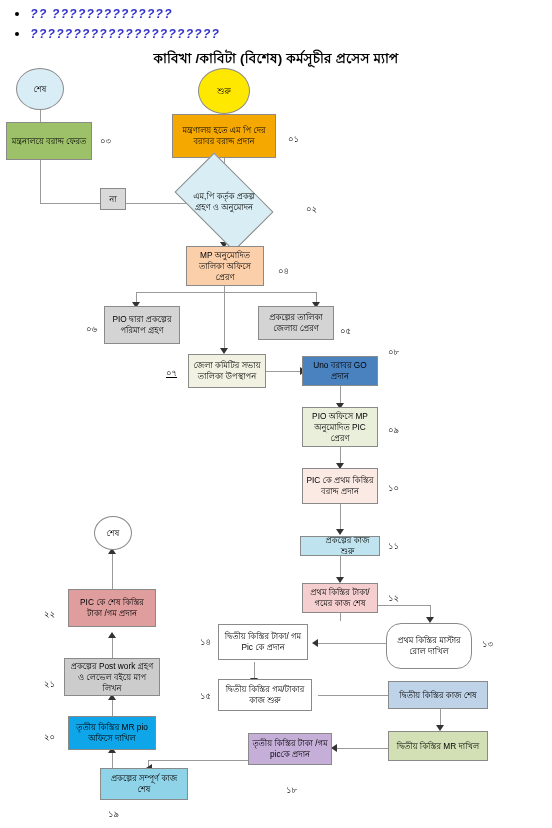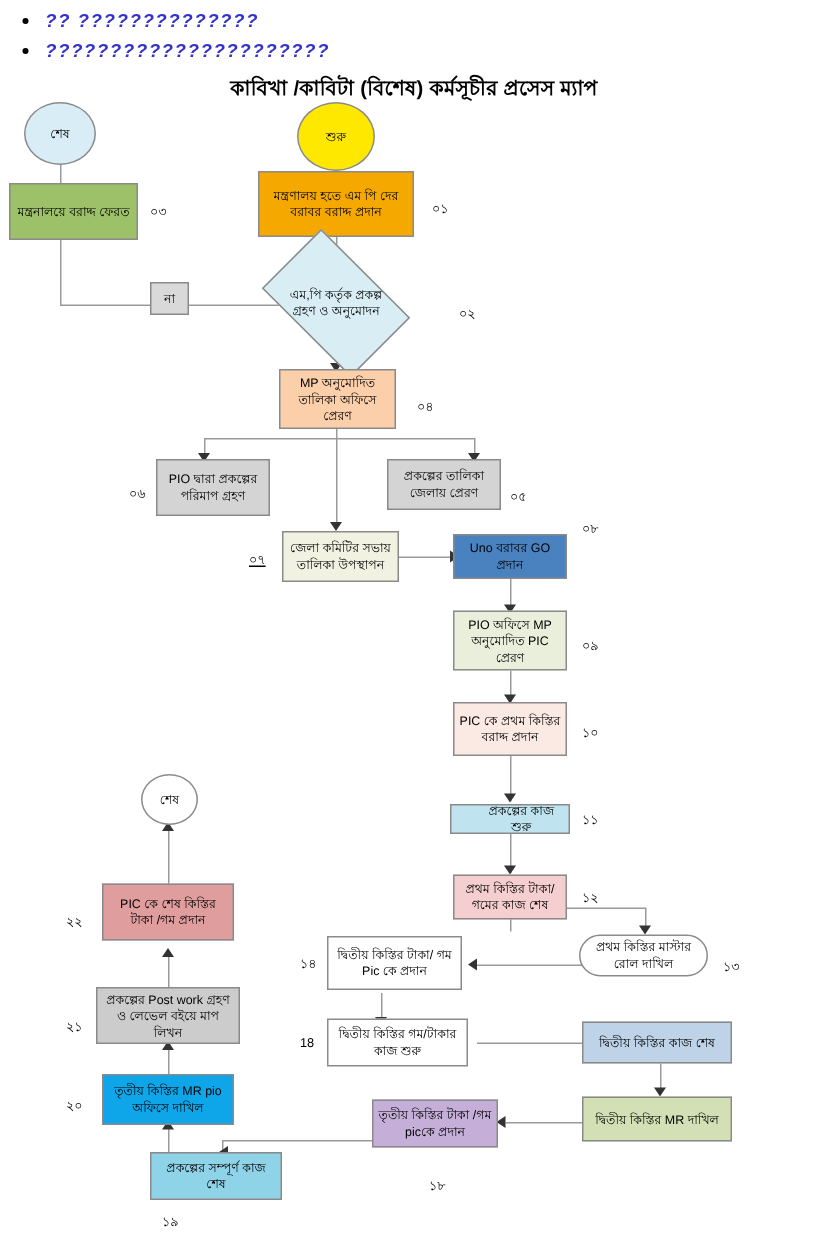--- a/index.html
+++ b/index.html
@@ -192,34 +192,34 @@
 <div class="node" style="left:300px;top:536px;width:80px;height:20px;background:#bfe4f0;padding-left:18px;">
   <span>প্রকল্পের  কাজ শুরু</span>
 </div>
 <div class="num" style="left:388px;top:540px;">১১</div>
 
 <div class="node" style="left:302px;top:583px;width:76px;height:30px;background:#f5cfcf;">
   <span>প্রথম কিস্তির টাকা/ গমের কাজ শেষ</span>
 </div>
 <div class="num" style="left:388px;top:592px;">১২</div>
 
-<div class="node" style="left:386px;top:623px;width:86px;height:28px;background:#ffffff;border-radius:15px;">
+<div class="node" style="left:386px;top:623px;width:86px;height:46px;background:#ffffff;border-radius:15px;">
   <span>প্রথম কিস্তির  মাস্টার রোল দাখিল</span>
 </div>
 <div class="num" style="left:482px;top:638px;">১৩</div>
 
 <div class="node" style="left:218px;top:624px;width:90px;height:36px;background:#ffffff;">
   <span>দ্বিতীয় কিস্তির টাকা/ গম Pic কে প্রদান</span>
 </div>
 <div class="num" style="left:200px;top:636px;">১৪</div>
 
 <div class="node" style="left:218px;top:679px;width:94px;height:32px;background:#ffffff;">
   <span>দ্বিতীয় কিস্তির গম/টাকার কাজ শুরু</span>
 </div>
-<div class="num" style="left:200px;top:690px;">18</div>
+<div class="num" style="left:200px;top:690px;">১৫</div>
 
 <div class="node" style="left:388px;top:681px;width:100px;height:28px;background:#bed3e8;">
   <span>দ্বিতীয় কিস্তির কাজ শেষ</span>
 </div>
 
 <div class="node" style="left:388px;top:731px;width:100px;height:30px;background:#d3e0b5;">
   <span>দ্বিতীয় কিস্তির MR দাখিল</span>
 </div>
 
 <div class="node" style="left:248px;top:733px;width:84px;height:32px;background:#c5afd8;">

